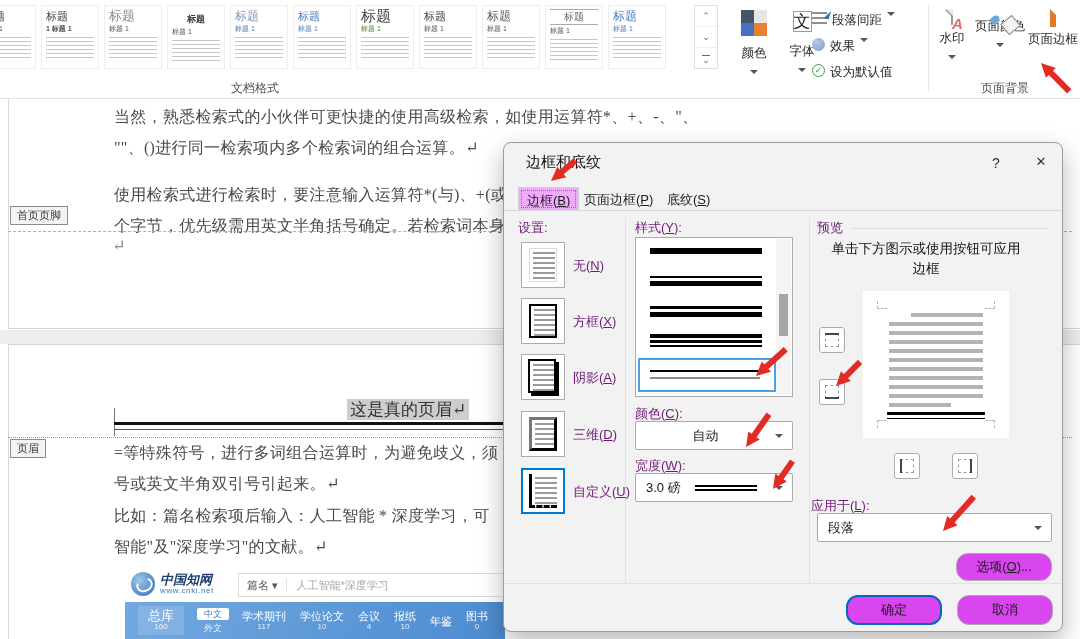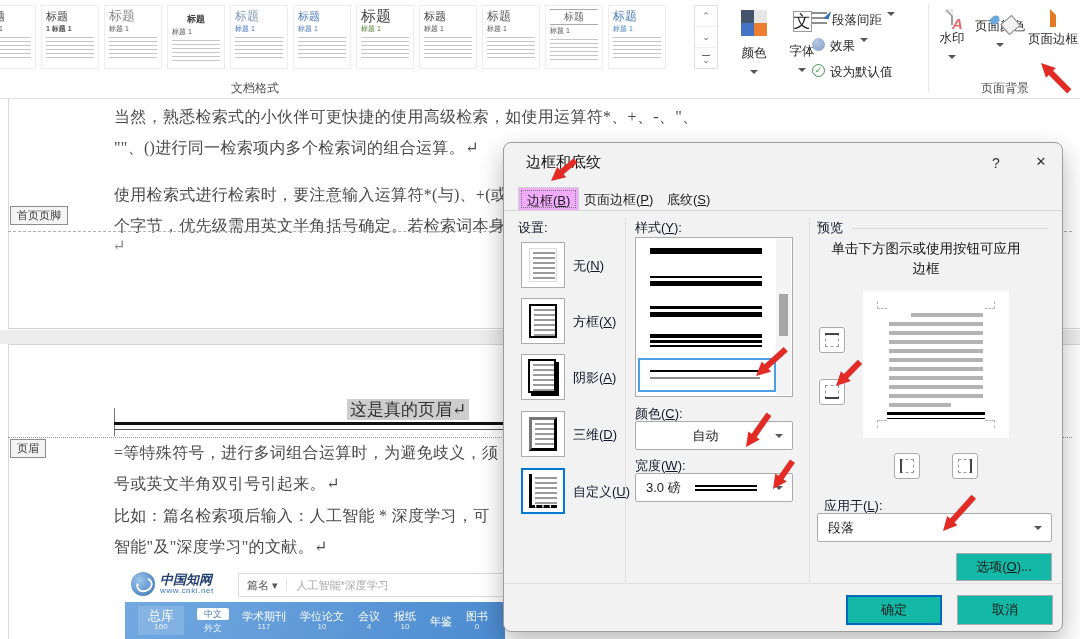--- a/index.html
+++ b/index.html
@@ -79,21 +79,21 @@
   
   #dlg{position:absolute;left:503px;top:142px;width:560px;height:490px;background:#f2f2f2;
        border:1px solid #9b9b9b;border-radius:8px;box-shadow:0 10px 26px rgba(0,0,0,.28);z-index:10;font-size:13px}
   .dtitle{position:absolute;left:22px;top:10px;font-size:15px;color:#111}
   .dhelp{position:absolute;left:480px;top:8px;width:24px;height:24px;text-align:center;line-height:24px;color:#333;font-size:14px}
   .dclose{position:absolute;left:522px;top:5px;width:30px;height:28px;text-align:center;line-height:28px;color:#333;font-size:13px;border-radius:5px}
   .tab{position:absolute;top:44px;height:24px;padding:4px 8px;font-size:13px;color:#1a1a1a}
   .tab.sel{background:#f0abfc;border:1px solid #d0d0d0;border-bottom-color:#f7f7f7;outline:1px dotted #777;outline-offset:-4px}
   .tabline{position:absolute;left:0;top:67px;width:558px;height:1px;background:#d6d6d6}
   .coldiv{position:absolute;top:74px;width:1px;height:366px;background:#e1e1e1}
-  .dlabel{position:absolute;font-size:13px;color:#0f172a}
+  .dlabel{position:absolute;font-size:13px;color:#701a75}
   u{text-decoration:underline}
   .sic{position:absolute;left:17px;width:44px;height:46px;background:#fff;border:1px solid #ababab;
        display:flex;align-items:center;justify-content:center}
   .sic.sel{border:2px solid #0078d4}
   .sdoc{width:28px;height:34px;background:repeating-linear-gradient(to bottom,#9a9a9a 0 2px,transparent 2px 5px);background-size:22px 100%;background-position:3px 3px;background-repeat:no-repeat}
   .sdoc.none{border:1px solid #dcdcdc}
   .sdoc.box{border:2px solid #000}
   .sdoc.shadow{border:2px solid #000;box-shadow:3px 3px 0 #000}
   .sdoc.threed{border:3px solid;border-color:#777 #000 #000 #777}
   .sdoc.custom{border-left:3px solid #000;border-bottom:3px dashed #000}
@@ -110,21 +110,21 @@
   .hint{position:absolute;left:322px;top:96px;width:200px;text-align:center;font-size:13.5px;line-height:20px;color:#111}
   .pcanvas{position:absolute;left:359px;top:148px;width:146px;height:147px;background:#fff}
   .pguide{position:absolute;border:1px dashed #b9b9b9}
   .ptext{position:absolute;height:4px;background:#b3b3b3}
   .pbtn{position:absolute;width:26px;height:26px;background:#fff;border:1px solid #ababab;border-radius:3px;display:flex;align-items:center;justify-content:center}
   .pico{width:14px;height:14px;border:1px dashed #9b9b9b;position:relative}
   .pico.e-top::before{content:"";position:absolute;left:-1px;right:-1px;top:-1px;height:2px;background:#444}
   .pico.e-bot::before{content:"";position:absolute;left:-1px;right:-1px;bottom:-1px;height:2px;background:#444}
   .pico.e-left::before{content:"";position:absolute;top:-1px;bottom:-1px;left:-1px;width:2px;background:#444}
   .pico.e-right::before{content:"";position:absolute;top:-1px;bottom:-1px;right:-1px;width:2px;background:#444}
-  .dbtn{position:absolute;background:#14b8a6;border:1px solid #ababab;border-radius:0;text-align:center;font-size:13px;color:#1a1a1a;display:flex;align-items:center;justify-content:center}
+  .dbtn{position:absolute;background:#d946ef;border:1px solid #ababab;border-radius:12px;text-align:center;font-size:13px;color:#1a1a1a;display:flex;align-items:center;justify-content:center}
   .dbtn.accent{border:2px solid #0067c0}
   .botsep{position:absolute;left:0;top:440px;width:558px;height:1px;background:#e0e0e0}
 
   
   .arrow{position:absolute;width:42px;height:14px;z-index:40;transform-origin:0 50%}
   .arrow .head{position:absolute;left:0;top:0;width:0;height:0;border-top:7px solid transparent;border-bottom:7px solid transparent;border-right:14px solid #e32b25}
   .arrow .tail{position:absolute;left:12px;top:4px;width:28px;height:6px;background:#e32b25}
   #wmark{position:absolute;right:2px;top:594px;z-index:30;font-size:33px;font-weight:bold;letter-spacing:1px;
          color:#fff;white-space:nowrap;
          text-shadow:-2px 0 #000,2px 0 #000,0 -2px #000,0 2px #000,-1px -1px #000,1px 1px #000,-1px 1px #000,1px -1px #000}
@@ -443,21 +443,21 @@
     <div class="pbtn" style="left:315px;top:236px">
         <span class="pico e-bot"></span>
       </div>
     <div class="pbtn" style="left:390px;top:310px">
         <span class="pico e-left"></span>
       </div>
     <div class="pbtn" style="left:448px;top:310px">
         <span class="pico e-right"></span>
       </div>
 
-    <div class="dlabel" style="left:320px;top:354px">
+    <div class="dlabel" style="left:307px;top:354px">
       <span>应用于(</span><u>L</u><span>):</span></div>
     <div class="combo" style="left:313px;top:370px;width:235px;height:29px">
       <span style="margin-left:10px">段落</span>
       <span class="chev"></span>
     </div>
     <div class="dbtn" style="left:452px;top:410px;width:96px;height:28px">
       <span><span>选项(</span><u>O</u><span>)...</span></span>
     </div>
 
     <div class="botsep"></div>

